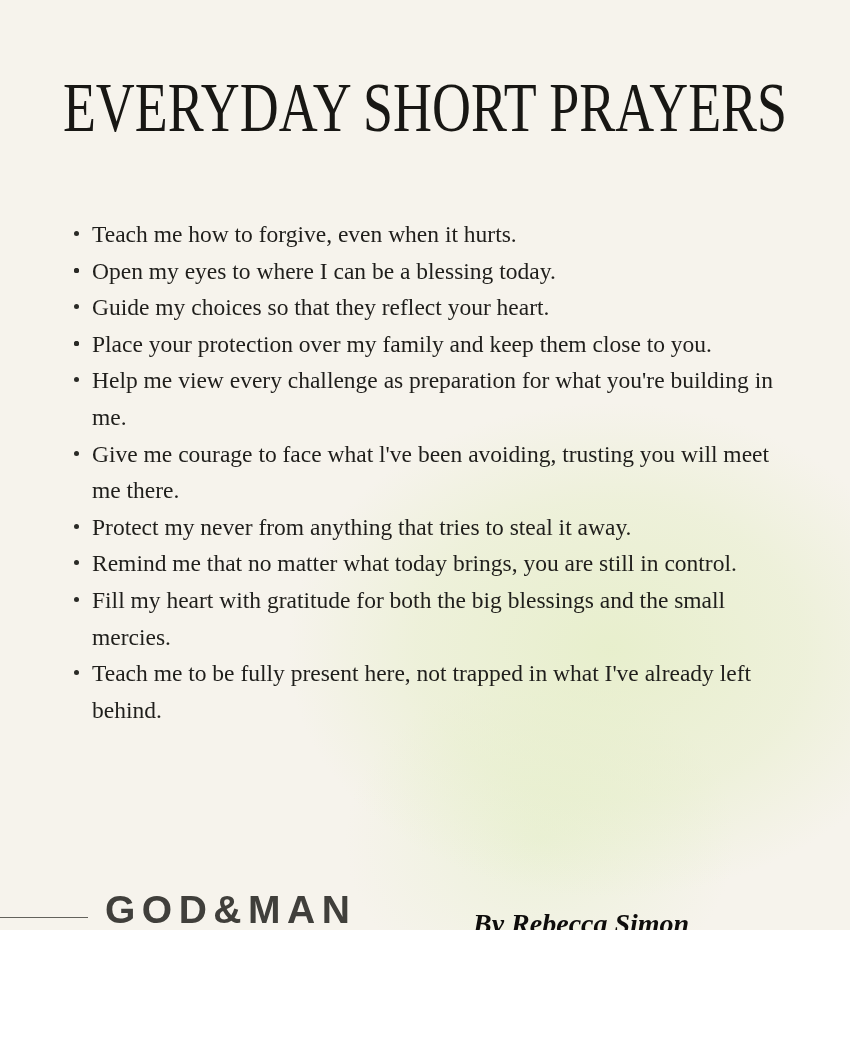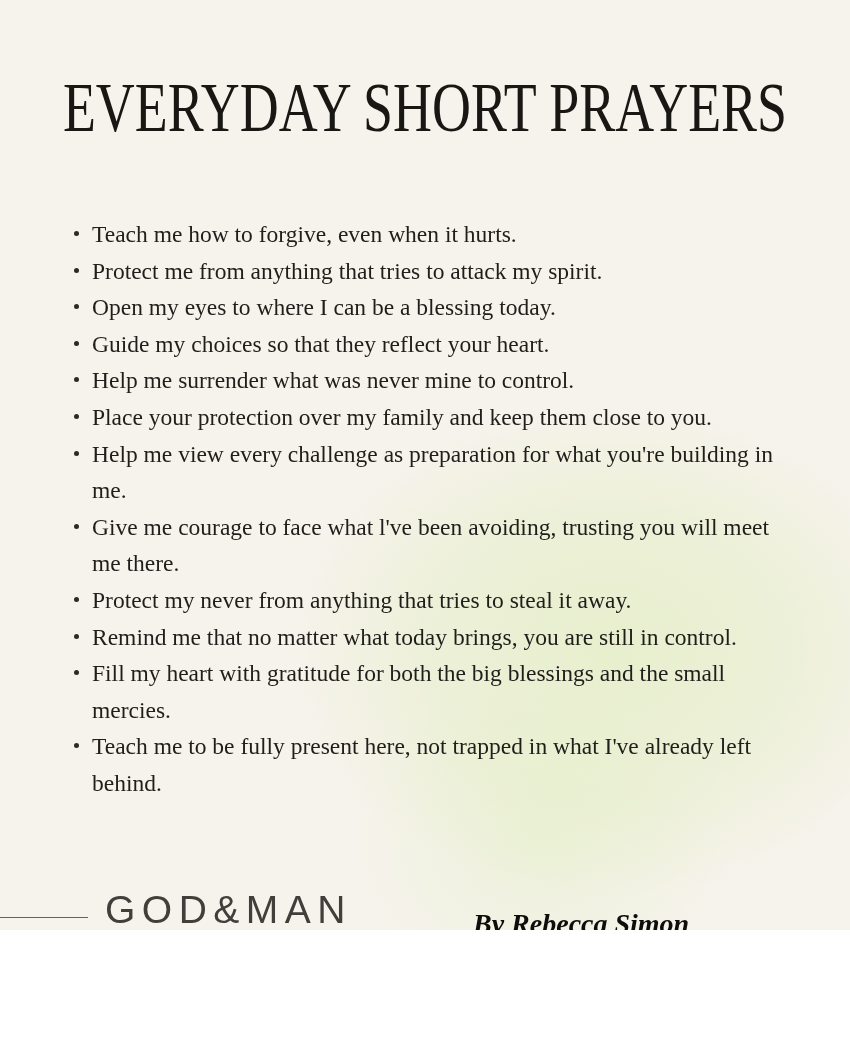--- a/index.html
+++ b/index.html
@@ -73,21 +73,21 @@
   }
   .brand-block {
     position: absolute;
     left: 105px;
     top: 0;
     text-align: right;
   }
   .brand-name {
     font-family: "Liberation Sans", sans-serif;
     font-size: 39px;
-    font-weight: 400;
+    font-weight: 700;
     color: #403f3b;
     letter-spacing: 6.5px;
     white-space: nowrap;
   }
   .brand-url {
     font-family: "Liberation Serif", serif;
     font-size: 14.5px;
     color: #8d8c84;
     letter-spacing: 0.4px;
     margin-top: 1px;
@@ -112,33 +112,33 @@
 
   <h1 class="title">EVERYDAY SHORT PRAYERS</h1>
 
   <ul class="prayer-list">
 
       <li>
         <span class="bullet"></span><span>Teach me how to forgive, even when it hurts.</span>
       </li>
 
       <li>
-        <span class="bullet"></span><span>Protect me from anything that tries to attack my spirit.</span>
+        <span class="bullet"></span>
       </li>
 
       <li>
         <span class="bullet"></span><span>Open my eyes to where I can be a blessing today.</span>
       </li>
 
       <li>
         <span class="bullet"></span><span>Guide my choices so that they reflect your heart.</span>
       </li>
 
       <li>
-        <span class="bullet"></span><span>Help me surrender what was never mine to control.</span>
+        <span class="bullet"></span>
       </li>
 
       <li>
         <span class="bullet"></span><span>Place your protection over my family and keep them close to you.</span>
       </li>
 
       <li>
         <span class="bullet"></span><span>Help me view every challenge as preparation for what you're building in me.</span>
       </li>
 

